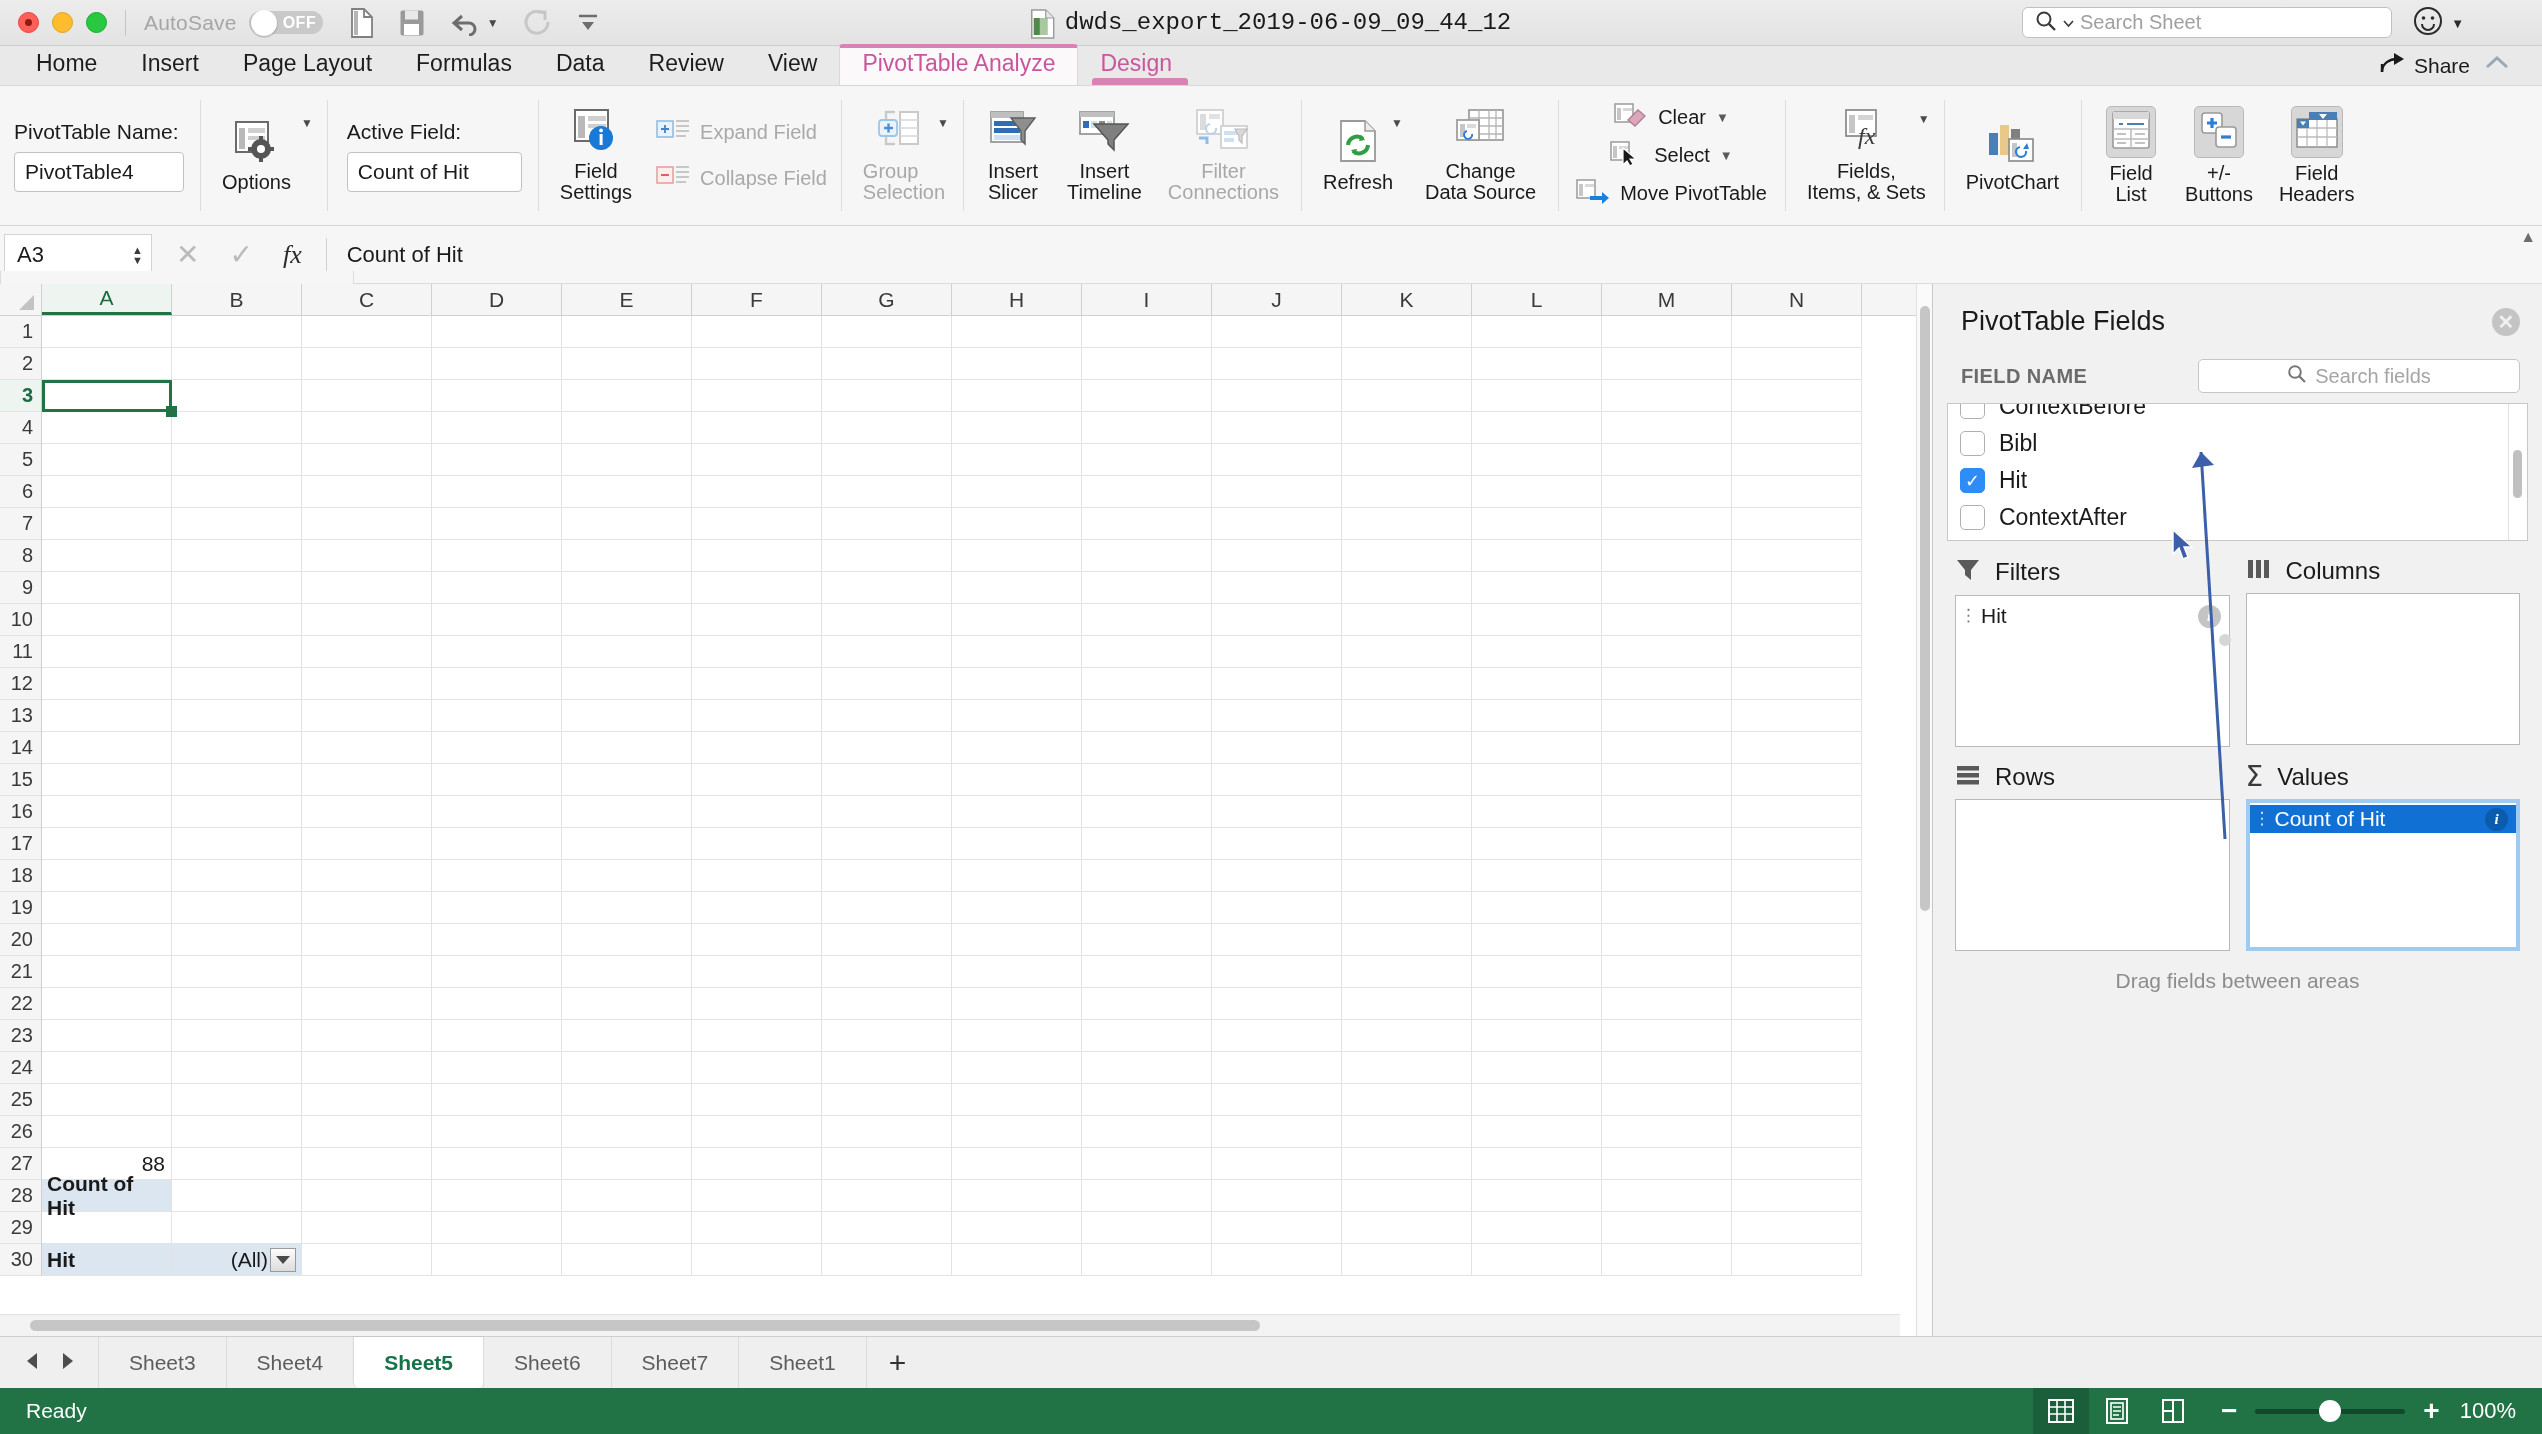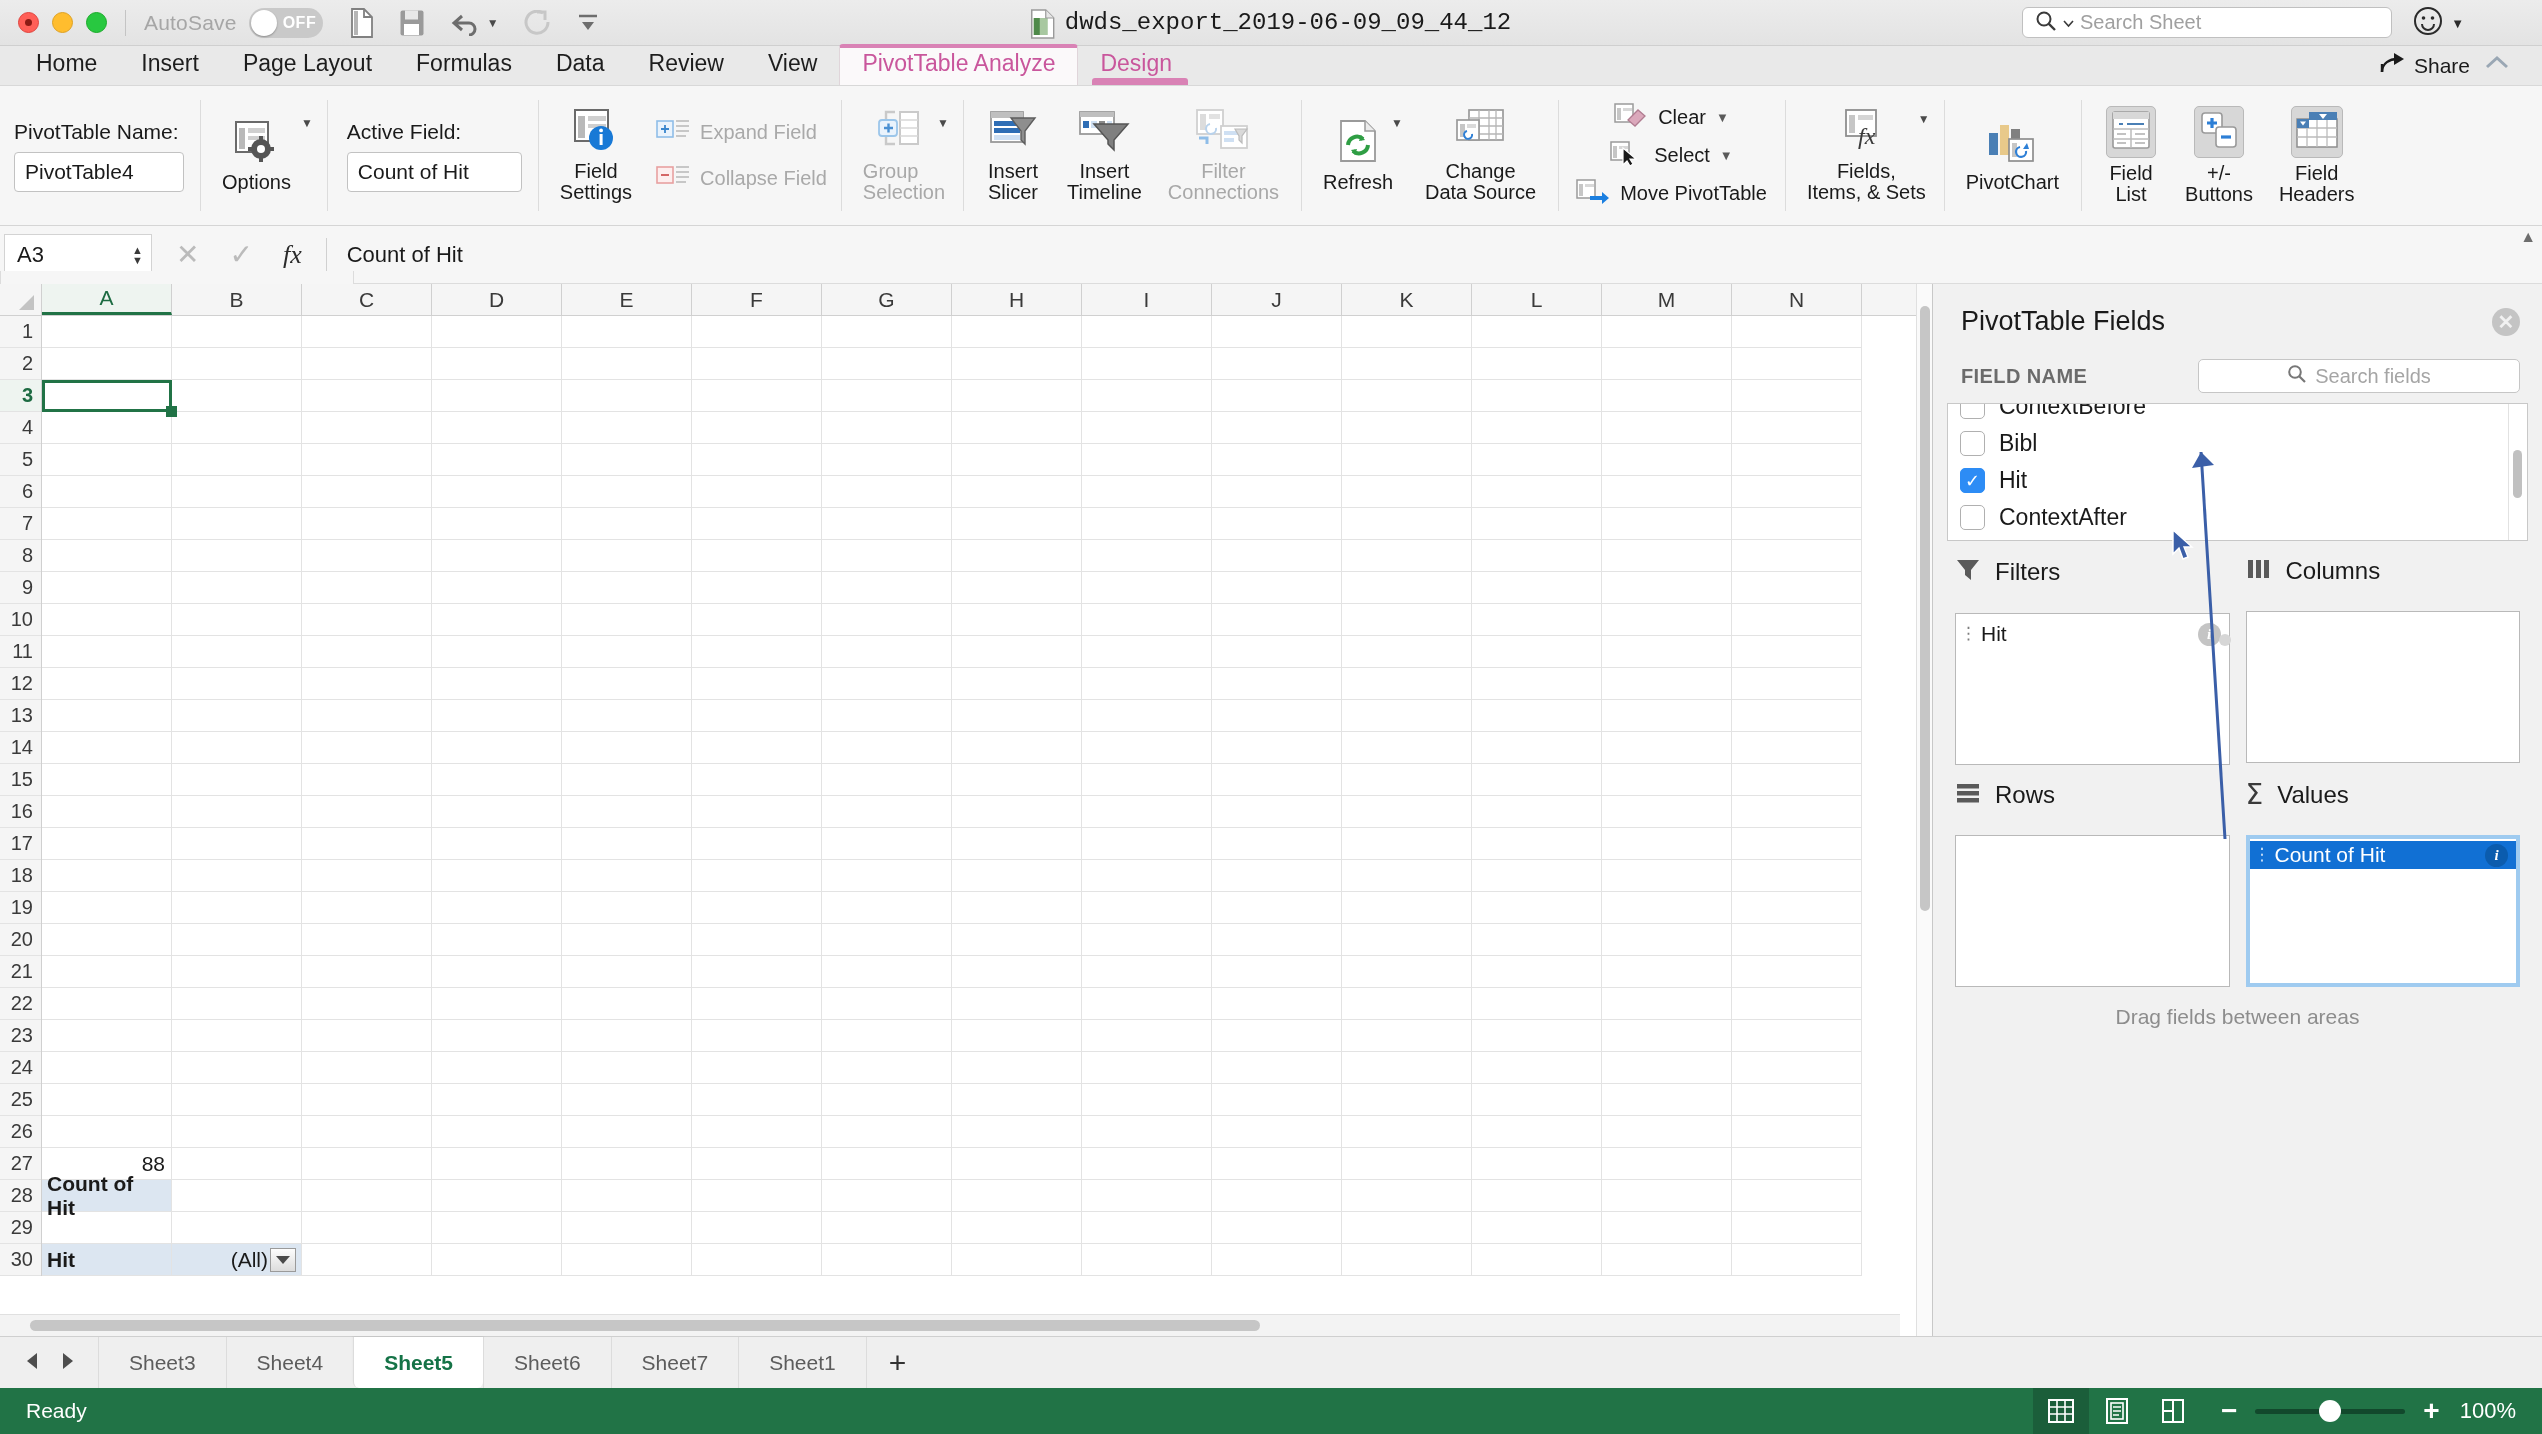--- a/index.html
+++ b/index.html
@@ -21,21 +21,21 @@
   }
   .traffic { display: flex; gap: 13px; padding-left: 18px; align-items: center; }
   .dot { width: 21px; height: 21px; border-radius: 50%; position: relative; }
   .dot.red { background: #ff5f57; border: 1px solid #e0443e; }
   .dot.red::after { content:""; position:absolute; width:7px;height:7px;border-radius:50%;background:#8c1b14;left:6px;top:6px;}
   .dot.yellow { background: #ffbd2e; border: 1px solid #dea123; }
   .dot.green { background: #28c840; border: 1px solid #1aab29; }
   .tb-sep { width:1px; height:26px; background:#c4c4c4; margin:0 18px; }
   .autosave-label { font-size: 21px; color: #a6a6a6; letter-spacing:.2px; }
   .toggle {
-    width: 74px; height: 30px; border-radius: 15px; background:#c9c9c9;
+    width: 74px; height: 23px; border-radius: 15px; background:#c9c9c9;
     margin-left: 12px; position: relative; display:flex; align-items:center;
   }
   .toggle .knob { width: 26px;height:26px;border-radius:50%;background:#fff;margin-left:2px;box-shadow:0 1px 2px rgba(0,0,0,.3);}
   .toggle .ttext { font-size:16px;color:#fff;font-weight:bold;margin-left:6px;letter-spacing:.5px;}
   .qat { display:flex; align-items:center; gap:24px; margin-left:26px; }
   .qicon { color:#6e6e6e; display:flex; align-items:center; }
   .qcaret { font-size:12px; color:#4a4a4a; margin-left:-16px; }
   .doc-title {
     position:absolute; left:50%; transform:translateX(-50%);
     display:flex; align-items:center; gap:12px;
@@ -181,21 +181,21 @@
   }
   .fl-item { display:flex; align-items:center; gap:14px; padding:5px 12px; font-size:23px; color:#1a1a1a; }
   .cbx { width:25px;height:25px;border:1.5px solid #b0b0b0; border-radius:5px; background:#fff; flex:0 0 25px;}
   .cbx.on { background:#2d8cf5; border-color:#2d8cf5; display:flex; align-items:center; justify-content:center;
             color:#fff; font-size:18px; }
   .fl-scroll { position:absolute; right:5px; top:46px; width:9px; height:48px; border-radius:5px; background:#c0c0c0; }
   .fl-scrollbar-track { position:absolute; right:0; top:0; bottom:0; width:19px; background:#fff; border-left:1px solid #e2e2e2; }
 
   .areas { display:grid; grid-template-columns:1fr 1fr; padding:0 14px; }
   .area { padding: 16px 8px 0 8px; }
-  .area-hd { display:flex; align-items:center; gap:14px; padding-bottom:26px; }
+  .area-hd { display:flex; align-items:center; gap:14px; padding-bottom:8px; }
   .area-hd .lbl { font-size:24px; color:#1a1a1a; }
   .area-box { background:#fff; border:1px solid #b9b9b9; height:152px; padding:6px 0 0 0; }
   .area-box.drop { border:4px solid #9fcbf0; padding:2px 0 0 0; }
   .chip { display:flex; align-items:center; justify-content:space-between; padding:2px 8px 2px 4px;
           font-size:21px; color:#1a1a1a; }
   .chip.sel { background:#1170d4; color:#fff; }
   .grip { letter-spacing:0; font-size:17px; color:#7d7d7d; line-height:.65; padding-right:4px; }
   .chip.sel .grip { color:#cfe3f8; }
   .ibadge { width:23px;height:23px;border-radius:50%;background:#c4c4c4;color:#fff;
             display:flex;align-items:center;justify-content:center;font-size:15px;

